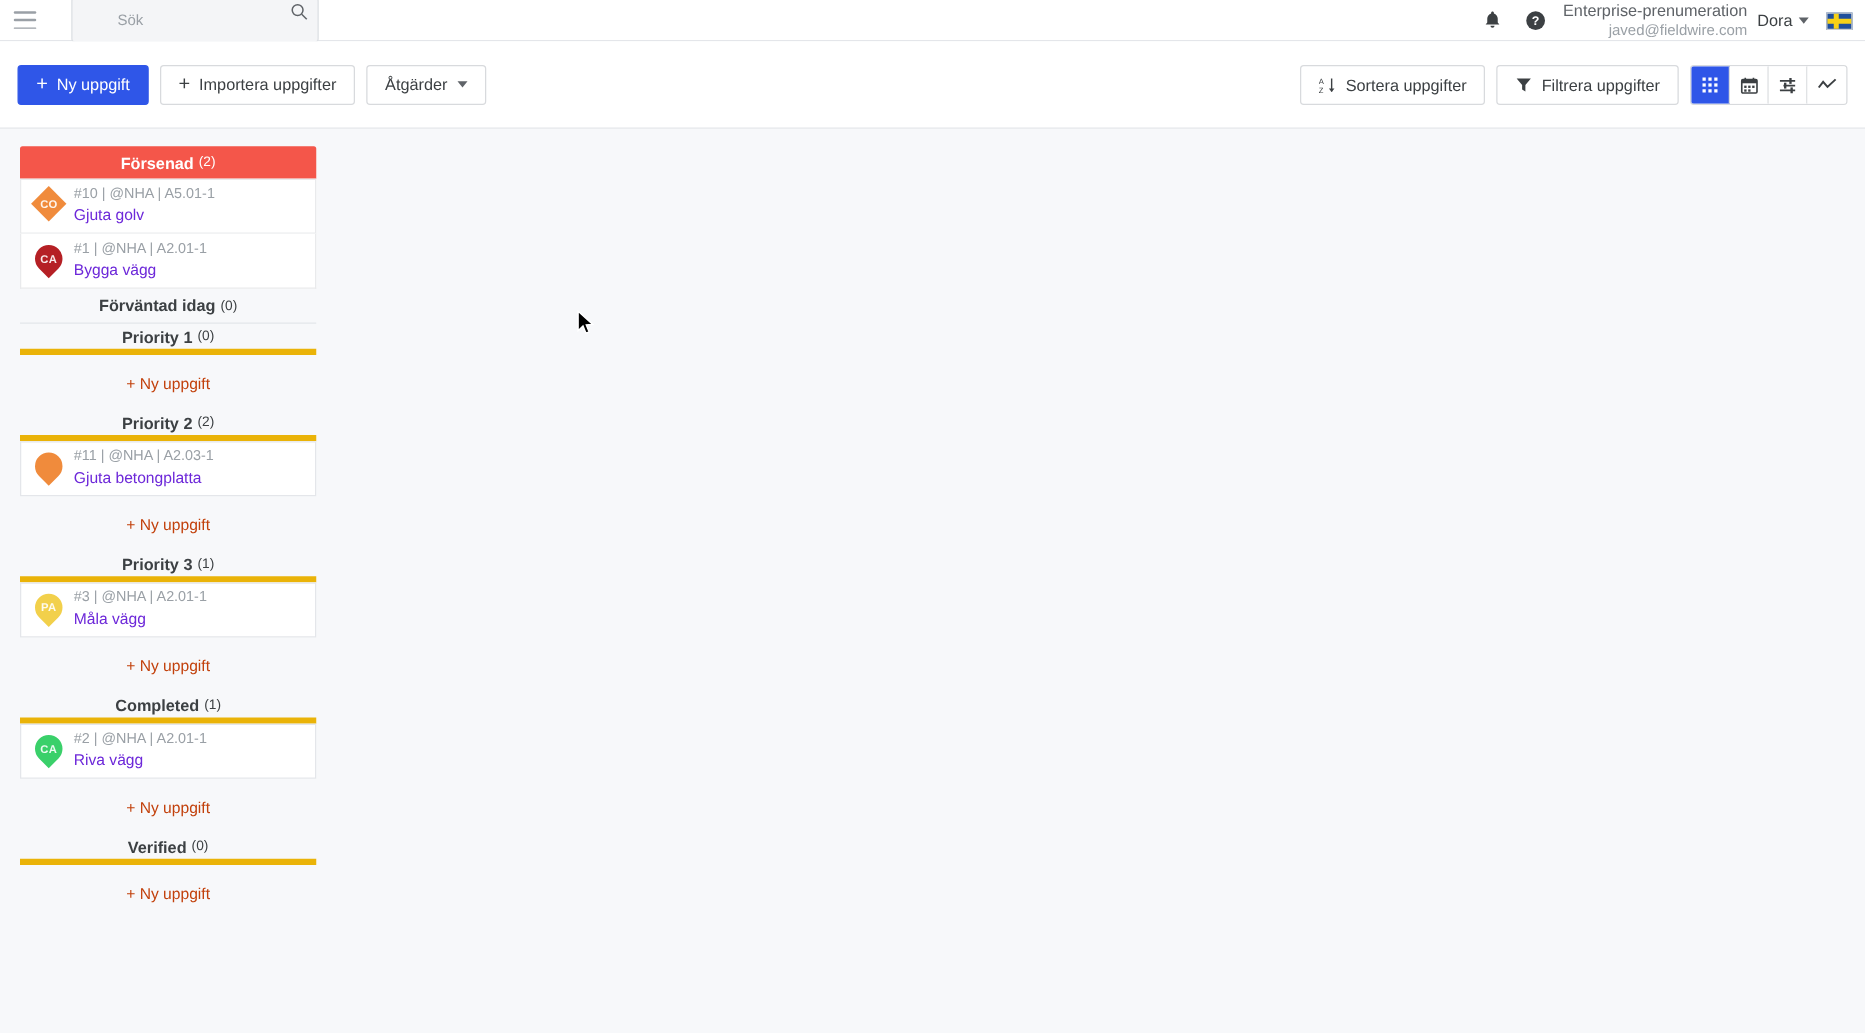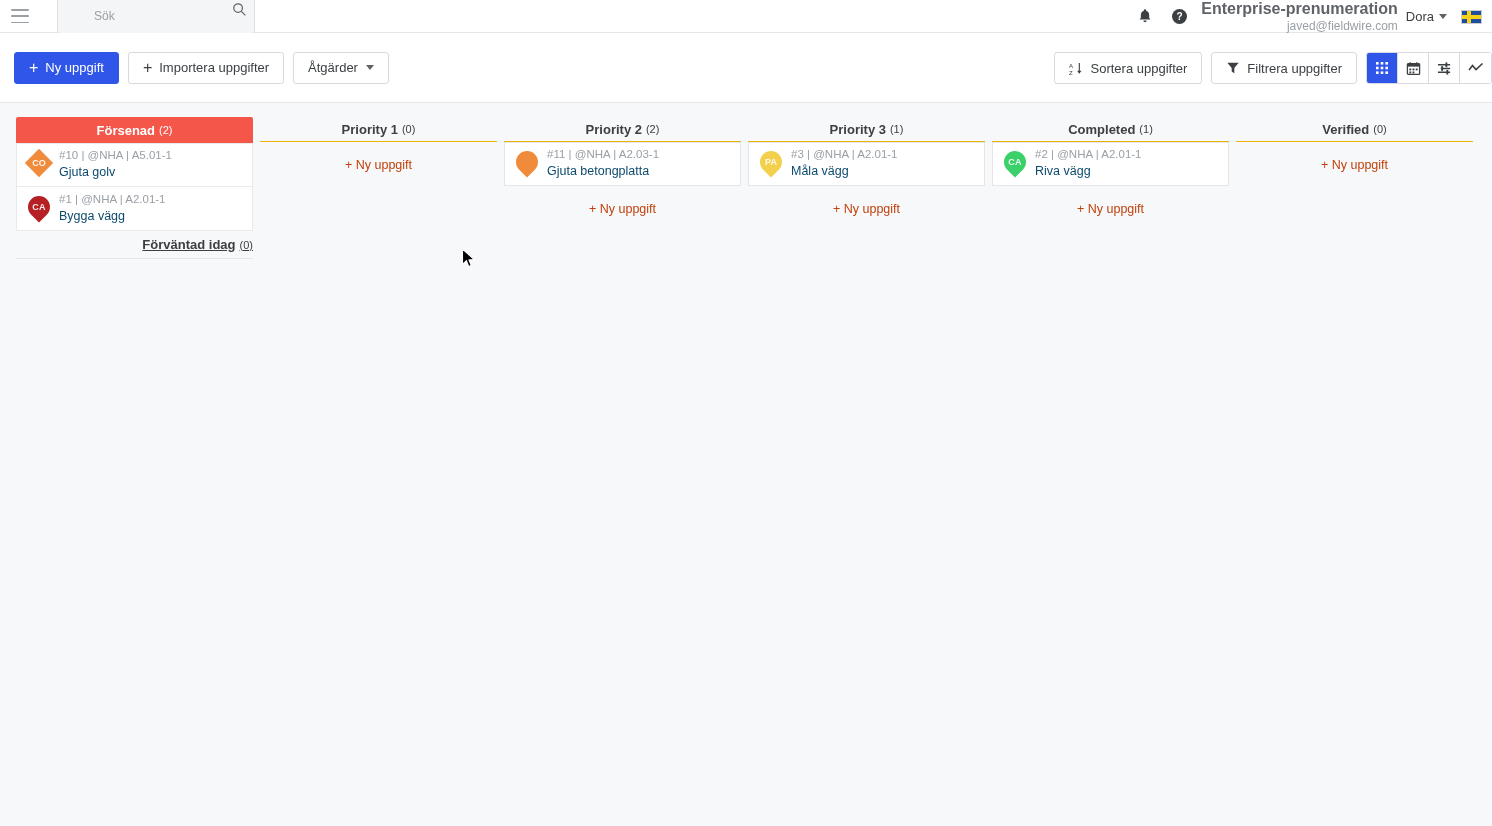--- a/index.html
+++ b/index.html
@@ -47,21 +47,21 @@
   .search-icon { position: absolute; right: 7px; top: 3px; }
 
   .top-right {
     position: absolute; right: 0; top: 0;
     height: 33px; display: flex; align-items: center; padding-right: 10px;
   }
   .icon-btn { margin: 0 9px; cursor: pointer; display: flex; align-items: center; }
   .acct {
     text-align: right; line-height: 1.22; margin-left: 4px; margin-right: 8px;
   }
-  .acct-name { font-size: 16px; color: #5f6368; font-weight: bold; }
+  .acct-name { font-size: 13px; color: #5f6368; font-weight: normal; }
   .acct-mail { font-size: 12px; color: #9aa0a6; }
   .user-menu {
     font-size: 13px; color: #3c4043; display: flex; align-items: center;
     cursor: pointer; margin-right: 14px;
   }
   .caret {
     width: 0; height: 0; margin-left: 5px;
     border-left: 4px solid transparent; border-right: 4px solid transparent;
     border-top: 5px solid #5f6368;
   }
@@ -87,42 +87,42 @@
     font-family: "Liberation Sans", sans-serif; white-space: nowrap;
   }
   .btn .gl { margin-right: 7px; display:inline-flex; align-items:center; }
   .btn-primary {
     background: #2f56e8; border-color: #2f56e8; color: #fff;
   }
   .btn-primary .plus { color: #fff; }
   .plus {
     font-size: 16px; line-height: 1; margin-right: 7px; color: #3c4043; font-weight: 400;
   }
-  .tb-right { position: absolute; right: 0; top: 0; height: 70px; display: flex; align-items: center; padding-left: 19px; }
+  .tb-right { position: absolute; right: 14px; top: 0; height: 70px; display: flex; align-items: center; padding-left: 19px; }
   .seg {
     display: flex; height: 32px; border: 1px solid #d8dadd; border-radius: 3px; overflow: hidden;
   }
   .seg-item {
     width: 31px; display: flex; align-items: center; justify-content: center;
     border-right: 1px solid #d8dadd; background: #fff; cursor: pointer;
   }
   .seg-item:last-child { border-right: none; }
   .seg-item.active { background: #2f56e8; }
 
   
   .board {
-    display: flex; padding: 14px 8px 0 16px; gap: 0;
+    display: flex; padding: 14px 8px 0 16px; gap: 0; flex-direction: column;
   }
   .col { width: 237px; margin-right: 7px; }
   .col:last-child { margin-right: 0; }
 
   .col-head {
     height: 25px; display: flex; align-items: center; justify-content: center;
     font-size: 13px; color: #3c4043; font-weight: bold;
-    border-bottom: 1px solid #eab308;
+    border-bottom: 5px solid #eab308;
   }
   .col-head.overdue {
     background: #f4564a; color: #ffffff; border-bottom: none;
     height: 26px; border-radius: 2px 2px 0 0;
   }
   .col-head .cnt { font-weight: normal; font-size: 11px; margin-left: 4px; }
   .col-head.overdue .cnt { color: #ffffff; }
 
   .card {
     background: #ffffff; border: 1px solid #e4e6ea; border-top: none;
@@ -149,30 +149,30 @@
   }
   .diamond .ini {
     transform: rotate(-45deg); width: 100%; height: 100%;
     display: flex; align-items: center; justify-content: center;
     font-size: 9px; color: rgba(255,255,255,0.9); font-weight: bold;
   }
   .square { width: 21px; height: 21px; position: absolute; left: 3px; top: 5px; }
 
   .card-body { display: flex; flex-direction: column; overflow: hidden; }
   .card-meta { font-size: 11.5px; color: #9aa0a6; line-height: 1.35; white-space: nowrap; }
-  .card-title { font-size: 12.5px; color: #0c4a6e; line-height: 1.4; white-space: nowrap; }
+  .card-title { font-size: 12.5px; color: #6d28d9; line-height: 1.4; white-space: nowrap; }
 
   .new-task {
     text-align: center; font-size: 12.5px; color: #c2410c;
     padding: 16px 0 14px 0; cursor: pointer;
   }
   .sub-head {
-    height: 28px; display: flex; align-items: center; justify-content: flex-end;
+    height: 28px; display: flex; align-items: center; justify-content: center;
     font-size: 13px; color: #3c4043; font-weight: bold;
-    border-bottom: 1px solid #e4e6ea; margin-top: 0; text-decoration: underline;
+    border-bottom: 1px solid #e4e6ea; margin-top: 0;
   }
   .sub-head .cnt { font-weight: normal; font-size: 11px; margin-left: 4px; }
 
   .cursor { position: absolute; left: 461px; top: 248px; pointer-events: none; }
 </style>
 </head>
 <body>
 
 <div class="topbar">
 

